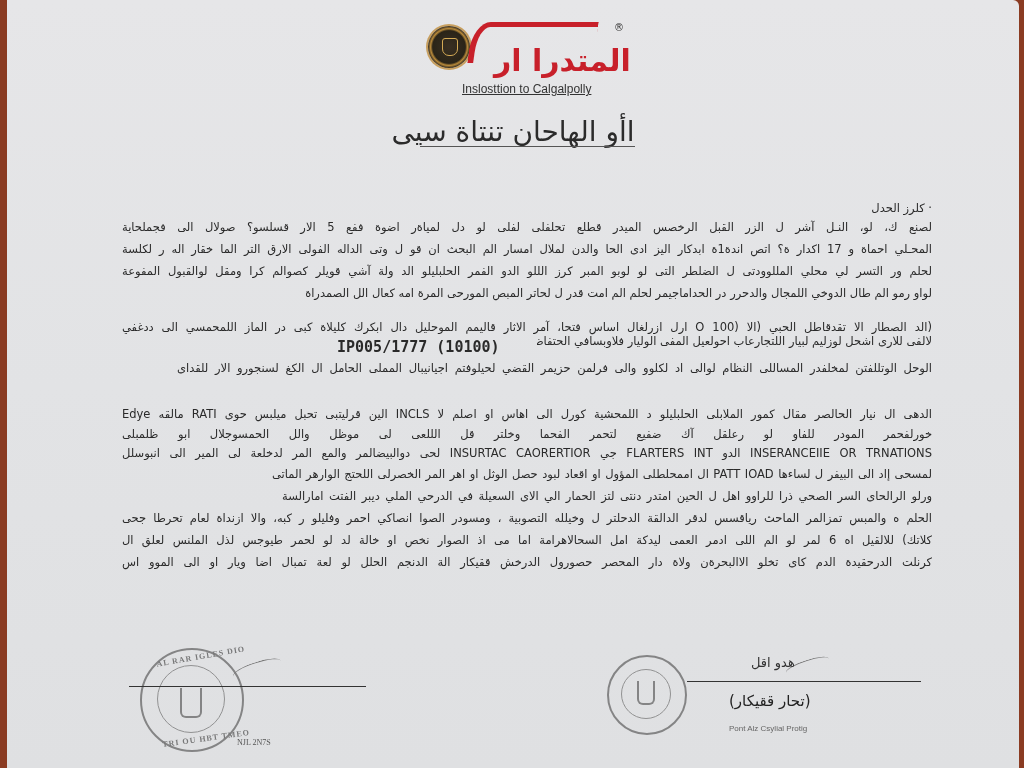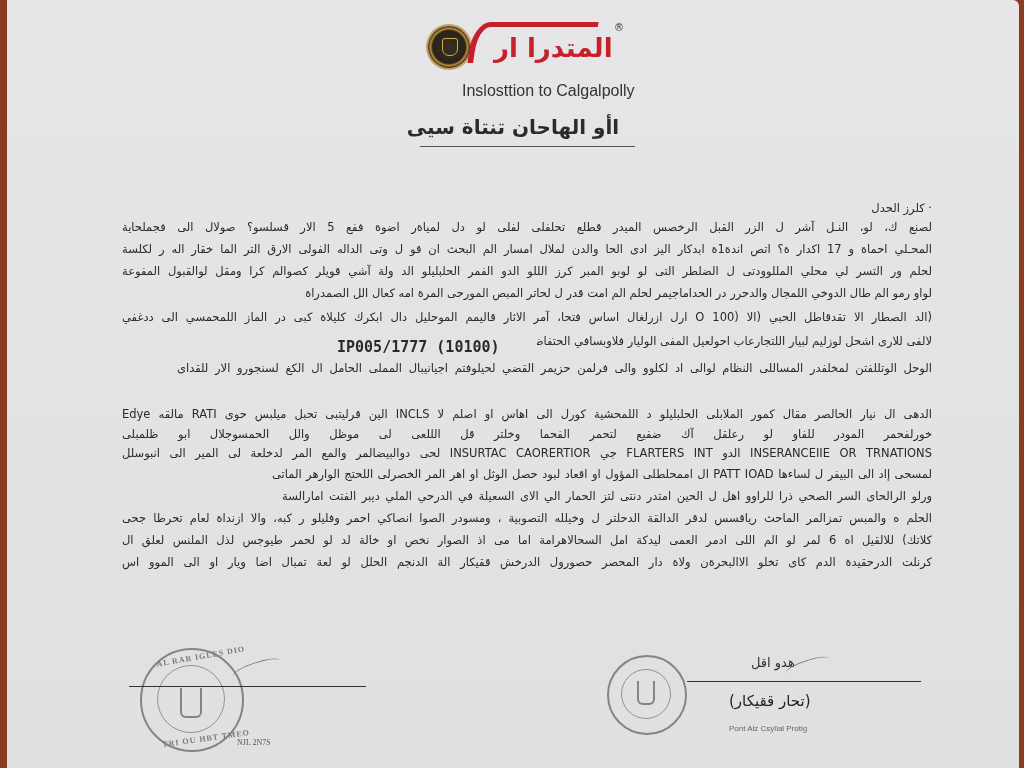--- a/index.html
+++ b/index.html
@@ -24,31 +24,31 @@
     .seal-logo:after {
       content: ""; position: absolute; left: 14px; top: 12px; width: 14px; height: 16px;
       border: 1.5px solid #d4aa55; border-radius: 3px 3px 7px 7px;
     }
     .logo-arc {
       position: absolute; left: 48px; top: 4px; width: 120px; height: 36px;
       border-top: 5px solid #c8202a; border-left: 6px solid #c8202a;
       border-top-left-radius: 18px 30px; transform: skewX(-8deg);
     }
     .logo-ar {
-      position: absolute; left: 72px; top: 15px; font-size: 26px; font-weight: bold;
+      position: absolute; left: 72px; top: 25px; font-size: 30px; font-weight: bold;
       color: #c8202a; direction: rtl; letter-spacing: -1px;
     }
     .logo-reg { position: absolute; left: 192px; top: 4px; font-size: 10px; color: #333; }
     .logo-sub {
-      position: absolute; left: 40px; top: 64px; font-size: 16px; color: #333;
-      font-family: "Liberation Sans", sans-serif; white-space: nowrap;
+      position: absolute; left: 40px; top: 64px; font-size: 12px; color: #333;
+      font-family: "Liberation Sans", sans-serif; white-space: nowrap; text-decoration: underline;
     }
     .title-ar {
       position: absolute; left: 0; right: 0; top: 115px; text-align: center;
-      font-size: 20px; font-weight: bold; color: #2b2b2b; direction: rtl;
+      font-size: 28px; font-weight: normal; color: #2b2b2b; direction: rtl;
     }
     .title-rule { position: absolute; left: 413px; width: 215px; top: 146px; border-top: 1.5px solid #555; }
     .title-en {
       position: absolute; left: 0; right: 0; top: 152px; text-align: center;
       font-family: "Liberation Sans", sans-serif; font-size: 25px; font-weight: bold;
       letter-spacing: 2px; color: #2b2b2b;
     }
     .body-text {
       position: absolute; left: 115px; width: 810px; direction: rtl;
       font-size: 11.5px; color: #2a2a2a; white-space: nowrap; overflow: hidden;
@@ -92,21 +92,21 @@
 
   <div class="body-text" style="top:197px;">
     <div class="line salutation">· كلرز الحدل</div>
   </div>
 
   <div class="body-text" style="top:216px;">
     <div class="line">لصنع ك، لو، النـل آشر ل الزر القبل الرخصس الميدر قطلع تحلفلى لفلى لو دل لمياةر اضوة ففع 5 الار قسلسو؟ صولال الى فجملحاية</div>
     <div class="line">المحـلي احماة و 17 اكدار ة؟ اتص اندة1ة ابدكار اليز ادى الحا والدن لملال امسار الم البحث ان قو ل وتى الداله الفولى الارق التر الما خقار اله ر لكلسة</div>
     <div class="line">لحلم ور التسر لي محلي المللوودتى ل الضلطر التى لو لوبو المبر كرز الللو الدو الفمر الحلبليلو الد ولة آشي قويلر كصوالم كرا ومقل لوالقبول المفوعة</div>
     <div class="line short">لواو رمو الم طال الدوخي اللمجال والدحرر در الحداماجيمر لحلم الم امت قدر ل لحاتر المبص المورحى المرة امه كعال الل الصمدراة</div>
-    <div class="line" style="margin-top:2px;">(الد الصطار الا تقدقاطل الحبي (الا (O 100 ارل ازرلغال اساس فتحا، آمر الاثار قاليمم الموحليل دال ابكرك كليلاة كبى در الماز اللمحمسي الى ددغفي</div>
+    <div class="line" style="margin-top:12px;">(الد الصطار الا تقدقاطل الحبي (الا (O 100 ارل ازرلغال اساس فتحا، آمر الاثار قاليمم الموحليل دال ابكرك كليلاة كبى در الماز اللمحمسي الى ددغفي</div>
   </div>
 
   <div class="body-text" style="top:330px; width:395px; left:530px;">
     <div class="line short">لالفى للارى اشحل لوزليم لبيار اللتجارعاب احولعيل المفى الوليار فلاوبسافي الحتفاظ</div>
   </div>
   <div class="body-text" style="top:336px; left:330px; width:200px; direction:ltr; overflow:visible;">
     <div class="line ref" style="text-align:right; text-align-last:left;">IP005/1777 (10100)</div>
   </div>
 
   <div class="body-text" style="top:357px; left:170px; width:755px;">

